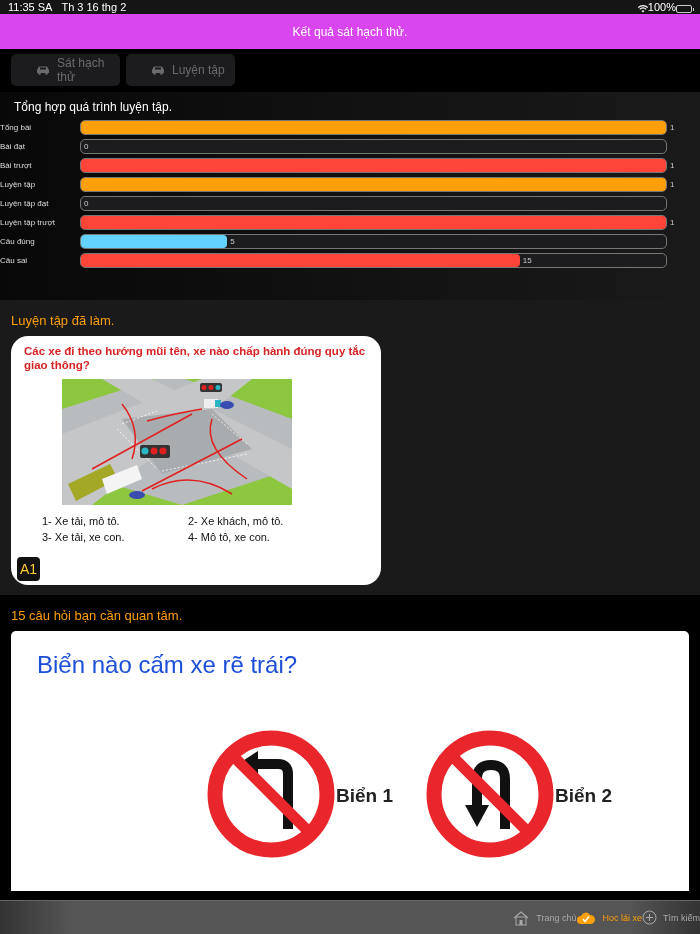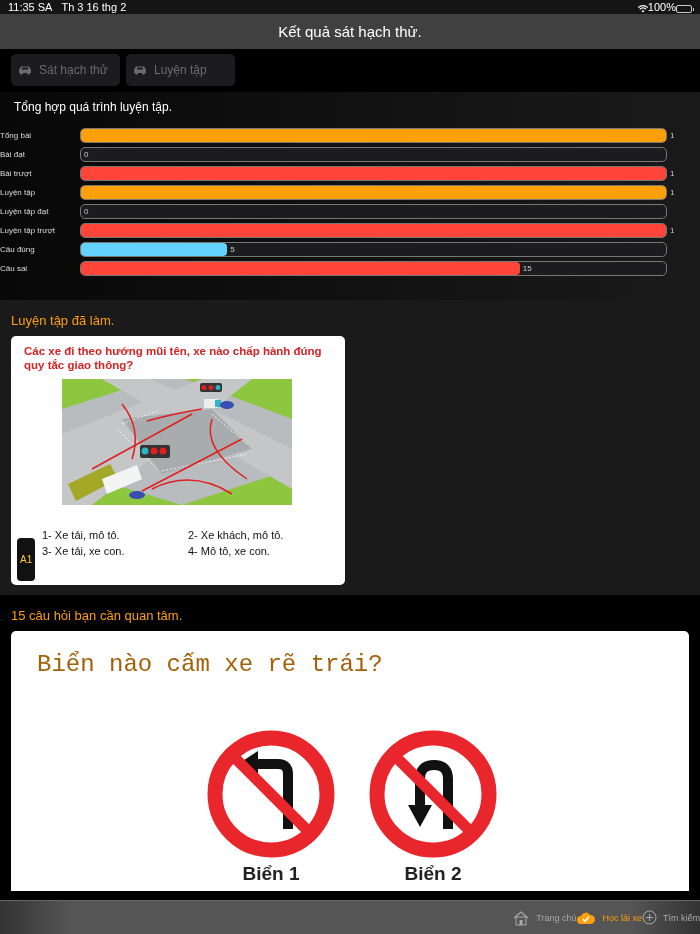--- a/index.html
+++ b/index.html
@@ -2,45 +2,45 @@
 <html><head>
 <meta charset="utf-8">
 <style>
 *{box-sizing:border-box;margin:0;padding:0}
 body{width:700px;height:934px;background:#000;font-family:"Liberation Sans",sans-serif;color:#fff;overflow:hidden;position:relative}
 .statusbar{height:14px;background:#151515;display:flex;justify-content:space-between;align-items:center;padding:0 8px;font-size:11px}
 .statusbar .right{display:flex;align-items:flex-end;}
 .battery{width:16px;height:8px;border:1px solid #ccc;border-radius:2px;padding:1px;position:relative}
 .battery::after{content:"";position:absolute;right:-3px;top:2px;width:1px;height:3px;background:#ccc}
 .battery .fill{width:100%;height:100%;background:#fff;border-radius:1px}
-.navbar{height:35px;background:#404040;display:flex;align-items:center;justify-content:center;font-size:15px}
+.navbar{height:35px;background:#d946ef;display:flex;align-items:center;justify-content:center;font-size:12px}
 .segments{display:flex;gap:6px;padding:5px 11px;height:43px}
-.seg{width:109px;height:32px;background:#1c1c1e;border-radius:5px;display:flex;align-items:center;padding-left:6px;gap:6px;color:#6b6b6f;font-size:12px}
+.seg{width:109px;height:32px;background:#1c1c1e;border-radius:5px;display:flex;align-items:center;padding-left:24px;gap:6px;color:#6b6b6f;font-size:12px}
 .car-icon{width:16px;height:10px;position:relative}
 .car-icon svg{display:block}
 .summary{background:linear-gradient(90deg,#080808,#1a1a1a);padding:8px 0 6px 0;height:208px}
-.summary-title{font-size:12px;padding-left:14px;margin-bottom:12px}
+.summary-title{font-size:12px;padding-left:14px;margin-bottom:4px}
 .row{display:flex;align-items:center;height:19px}
 .row-label{width:80px;padding-left:0;font-size:8px;color:#ddd}
 .track{width:587px;height:15px;border:1px solid #777;border-radius:5px;background:#1c1c1e;position:relative;display:flex;align-items:center}
 .bar{height:100%;border-radius:4px}
 .inval{font-size:8px;color:#ccc;margin-left:3px}
 .outval{font-size:8px;color:#ccc;margin-left:3px}
 .section-title{color:#ff9f0a;font-size:13px;padding:13px 11px 8px 11px}
 .sec2{background:#1a1a1a;height:295px;padding-top:0}
-.card1{margin:0 0 0 11px;width:334px;height:249px;background:#fff;border-radius:5px;padding:8px 13px;position:relative}
+.card1{margin:0 0 0 11px;width:370px;height:249px;background:#fff;border-radius:17px;padding:8px 13px;position:relative}
 .q1{color:#d72323;font-weight:bold;font-size:11.5px;line-height:14px}
 .scene{width:230px;height:126px;margin:7px 0 0 38px;display:block}
-.answers{display:grid;grid-template-columns:146px 146px;color:#111;font-size:11px;line-height:16px;margin:22px 0 0 18px}
-.badge{position:absolute;left:6px;bottom:4px;background:#111;color:#ffcc33;font-size:10px;border-radius:4px;padding:16px 3px}
+.answers{display:grid;grid-template-columns:146px 146px;color:#111;font-size:11px;line-height:16px;margin:8px 0 0 18px}
+.badge{position:absolute;left:6px;bottom:4px;background:#111;color:#ffcc33;font-size:14px;border-radius:4px;padding:4px 3px}
 .sec3{height:300px}
 .card2{margin:0 11px;height:260px;background:#fff;border-radius:5px 5px 0 0;position:relative;overflow:hidden}
-.q2{color:#a16207;font-size:24px;padding:20px 0 0 26px;font-family:Liberation Mono, monospace}
+.q2{color:#1d4ed8;font-size:24px;padding:20px 0 0 26px;font-family:Liberation Sans, sans-serif}
 .signs{display:flex;gap:32px;position:absolute;left:195px;top:98px}
-.sign{display:flex;flex-direction:column;align-items:center}
+.sign{display:flex;flex-direction:row;align-items:center}
 .sign-label{color:#222;font-weight:bold;font-size:19px;margin-top:4px}
 .tabbar{position:absolute;left:0;bottom:0;width:700px;height:34px;background:linear-gradient(90deg,#333,#555 10%,#555 90%,#333);display:flex;align-items:center;justify-content:flex-end;border-top:1px solid #666}
 .tab{display:flex;align-items:center;gap:6px;font-size:9px;color:#aaa}
 .tab.active{color:#ff9f0a}
 </style>
 </head>
 <body>
 
 <div class="statusbar">
   <span><span>11:35 SA</span>&nbsp;&nbsp; <span>Th 3 16 thg 2</span></span>

